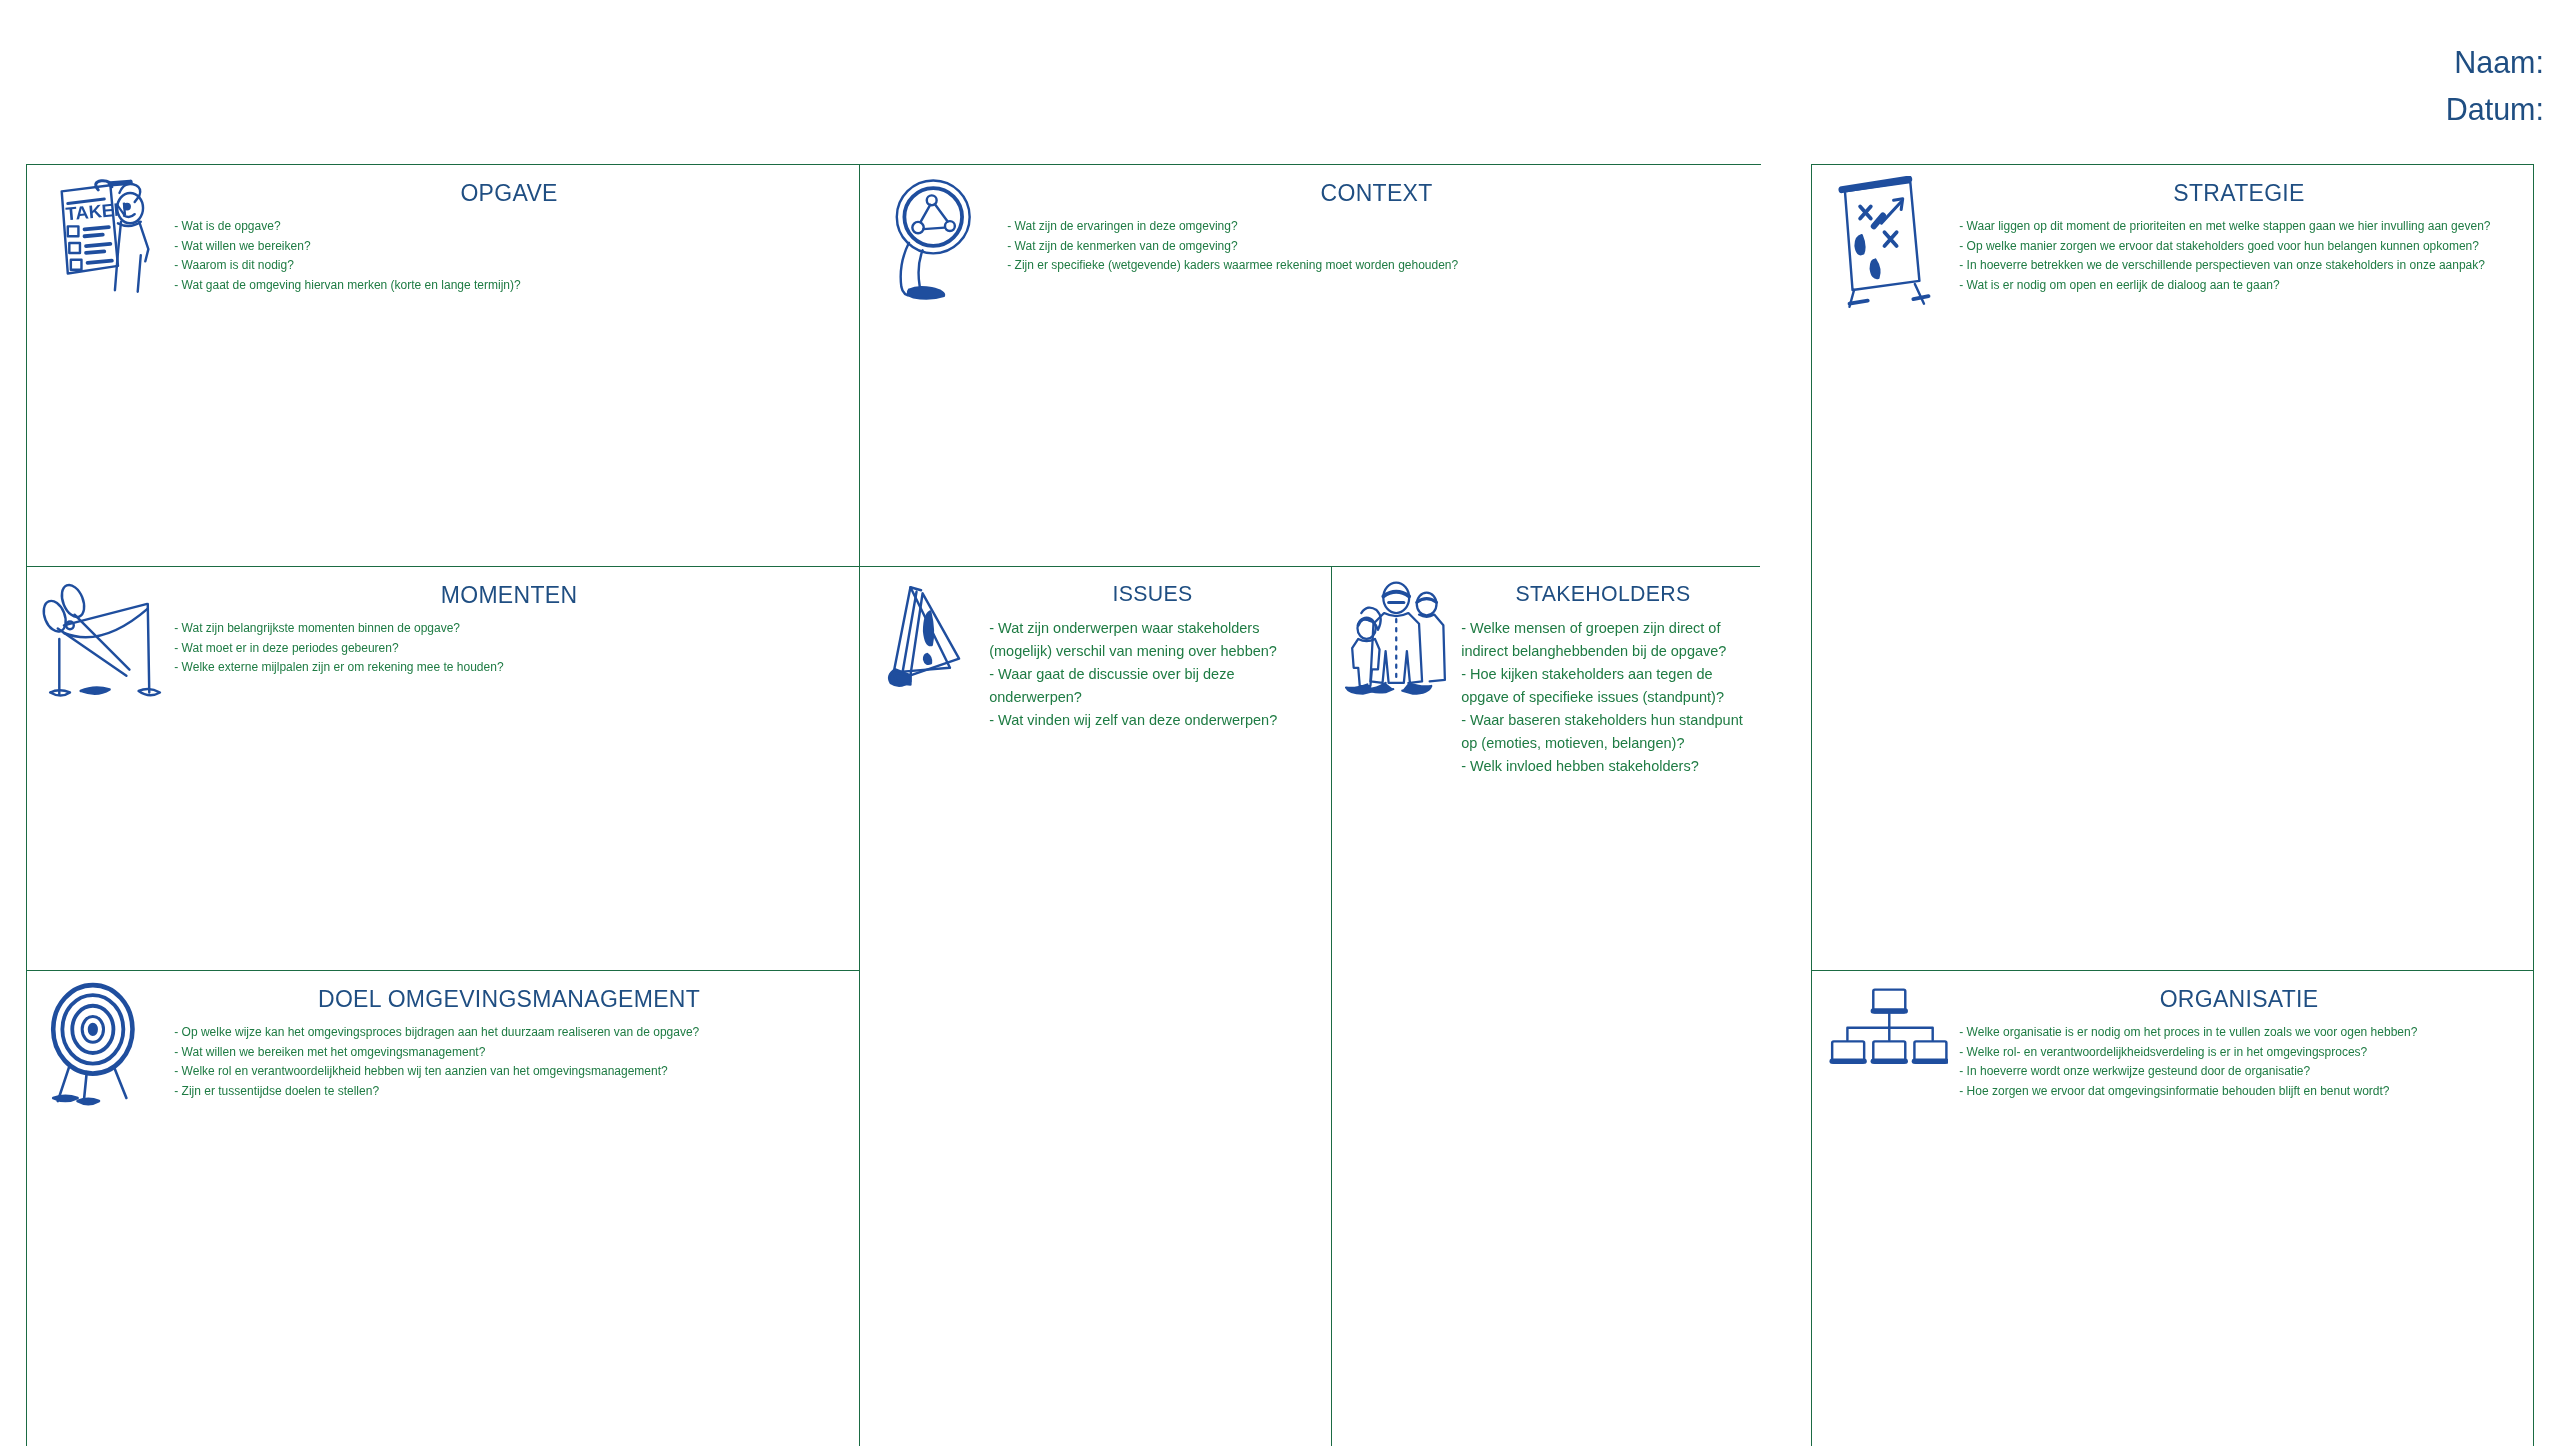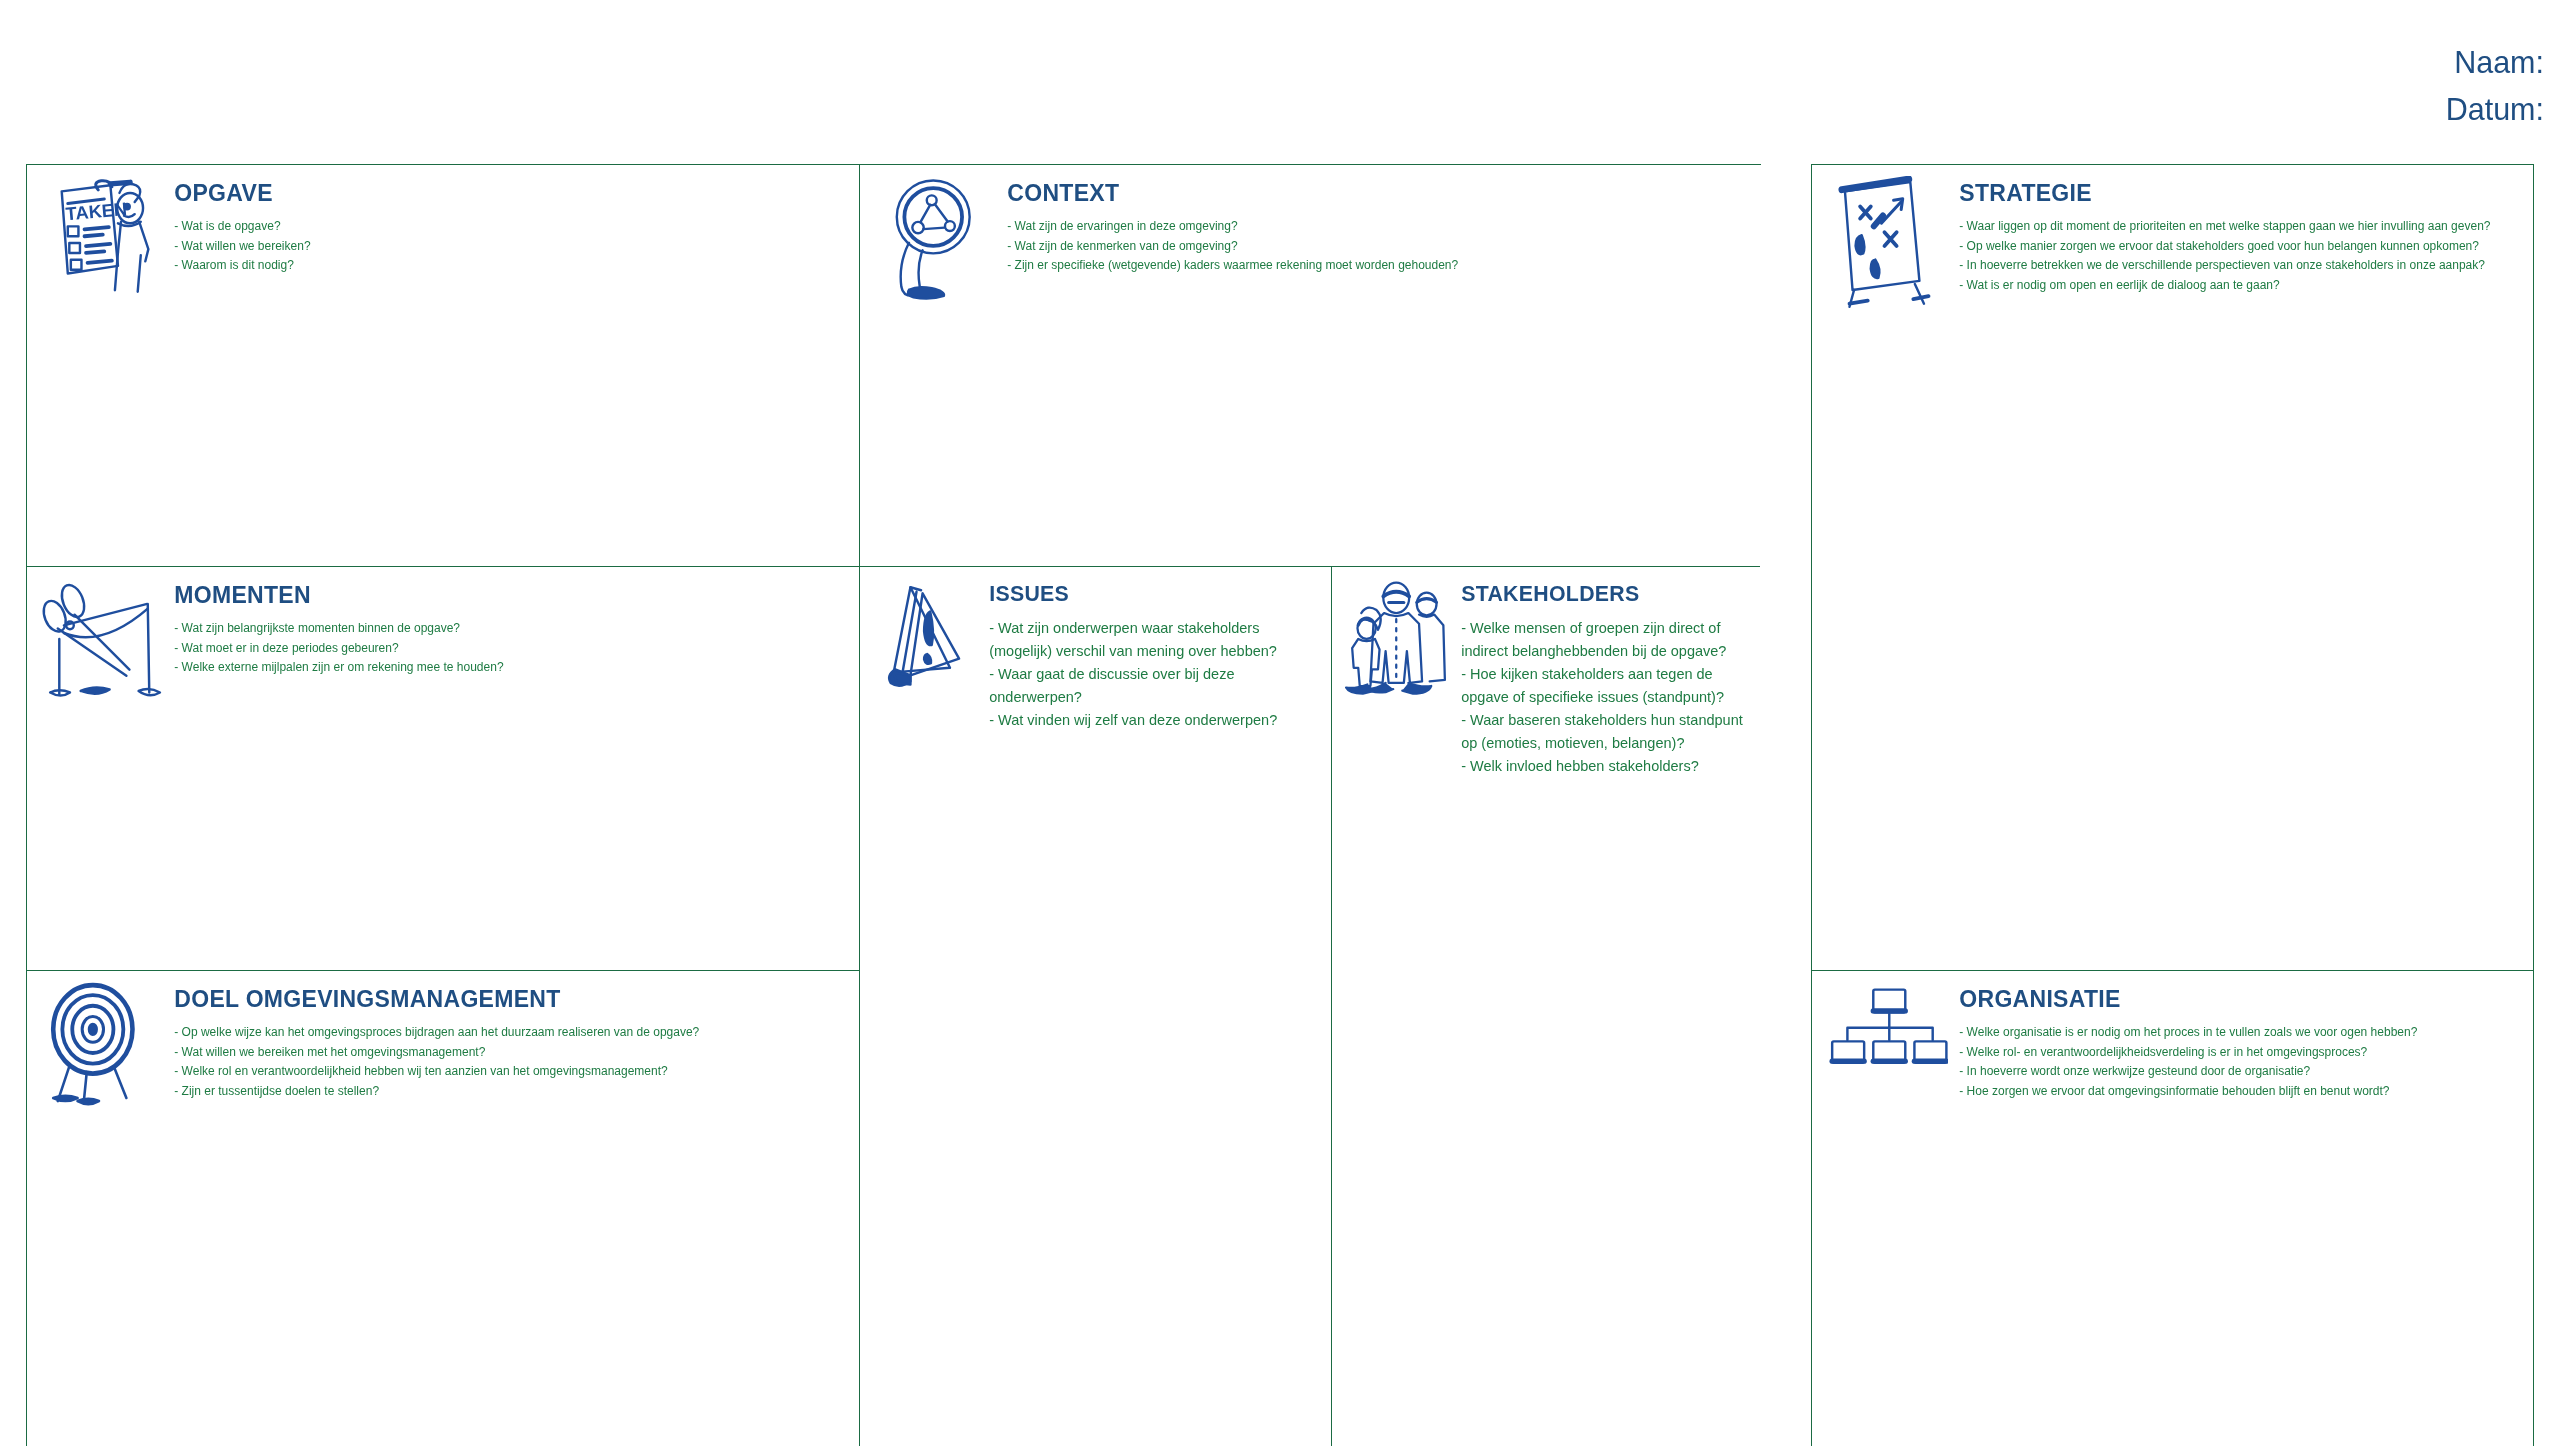--- a/index.html
+++ b/index.html
@@ -100,25 +100,26 @@
   }
   .cell-icon svg { display: block; }
   .cell-body {
     flex: 1 1 auto;
     padding-top: 17px;
     padding-left: 7.6px;
     padding-right: 15.2px;
   }
   .cell-title {
     font-size: 23px;
-    font-weight: bold;
+    font-weight: normal;
     color: #1f4e82;
     letter-spacing: 0.3px;
     margin: 0 0 12.2px 0;
     line-height: 1;
+    text-align: center;
   }
   .bullets {
     margin: 0;
     padding: 0;
     list-style: none;
   }
   .bullets li {
     font-size: 12px;
     color: #1e7b43;
     line-height: 1.62;
@@ -172,20 +173,21 @@
           <path d="M96 62 Q112 70 126 60"></path>
           <path d="M96 100 L92 150 M126 104 L122 152"></path>
         </svg>
       </div>
       <div class="cell-body">
         <div class="cell-title">OPGAVE</div>
         <ul class="bullets">
           <li>- Wat is de opgave?</li>
           <li>- Wat willen we bereiken?</li>
           <li>- Waarom is dit nodig?</li>
+          <li>- Wat gaat de omgeving hiervan merken (korte en lange termijn)?</li>
         </ul>
       </div>
     </div>
   </div>
 
   <div class="cell" style="left:833px; top:0px; width:902px; height:402px;">
     <div class="cell-head">
       <div class="cell-icon">
         <svg width="99" height="129" viewBox="0 0 130 170" fill="none" stroke="#1f4e9e" stroke-width="3.2" stroke-linecap="round" stroke-linejoin="round">
           <circle cx="62" cy="54" r="48"></circle>

